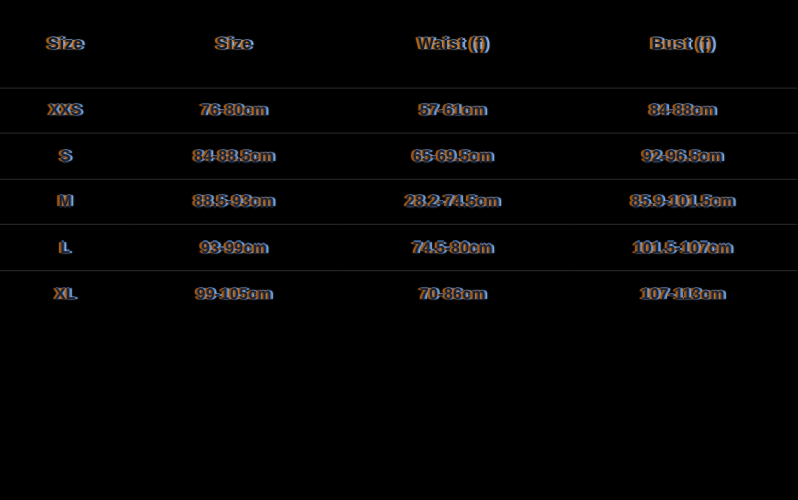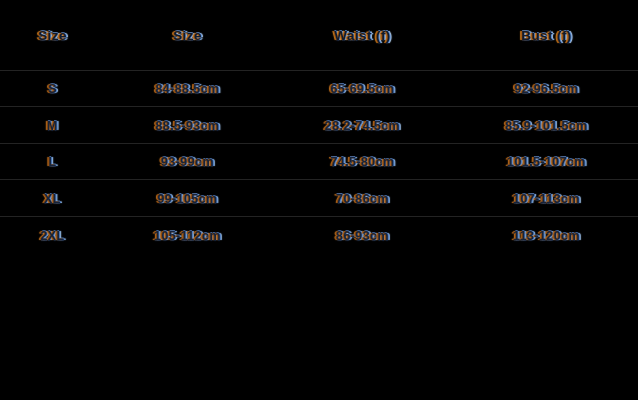--- a/index.html
+++ b/index.html
@@ -114,20 +114,34 @@
         <th>
           <span class="cell-text">Waist (f)</span>
         </th>
         <th>
           <span class="cell-text">Bust (f)</span>
         </th>
       </tr>
     </thead>
 
     <tbody>
+      <tr class="data-row">
+        <td class="size-cell">
+          <span class="cell-text">XXS</span>
+        </td>
+        <td>
+          <span class="cell-text">76-80cm</span>
+        </td>
+        <td>
+          <span class="cell-text">57-61cm</span>
+        </td>
+        <td>
+          <span class="cell-text">84-88cm</span>
+        </td>
+      </tr>
 
 
       <tr class="data-row">
         <td class="size-cell">
           <span class="cell-text">S</span>
         </td>
         <td>
           <span class="cell-text">84-88.5cm</span>
         </td>
         <td>
@@ -176,32 +190,18 @@
           <span class="cell-text">99-105cm</span>
         </td>
         <td>
           <span class="cell-text">70-86cm</span>
         </td>
         <td>
           <span class="cell-text">107-113cm</span>
         </td>
       </tr>
 
-      <tr class="data-row">
-        <td class="size-cell">
-          <span class="cell-text">2XL</span>
-        </td>
-        <td>
-          <span class="cell-text">105-112cm</span>
-        </td>
-        <td>
-          <span class="cell-text">86-93cm</span>
-        </td>
-        <td>
-          <span class="cell-text">113-120cm</span>
-        </td>
-      </tr>
 
 
     </tbody>
   </table>
 
 </div>
 
 </body></html>

